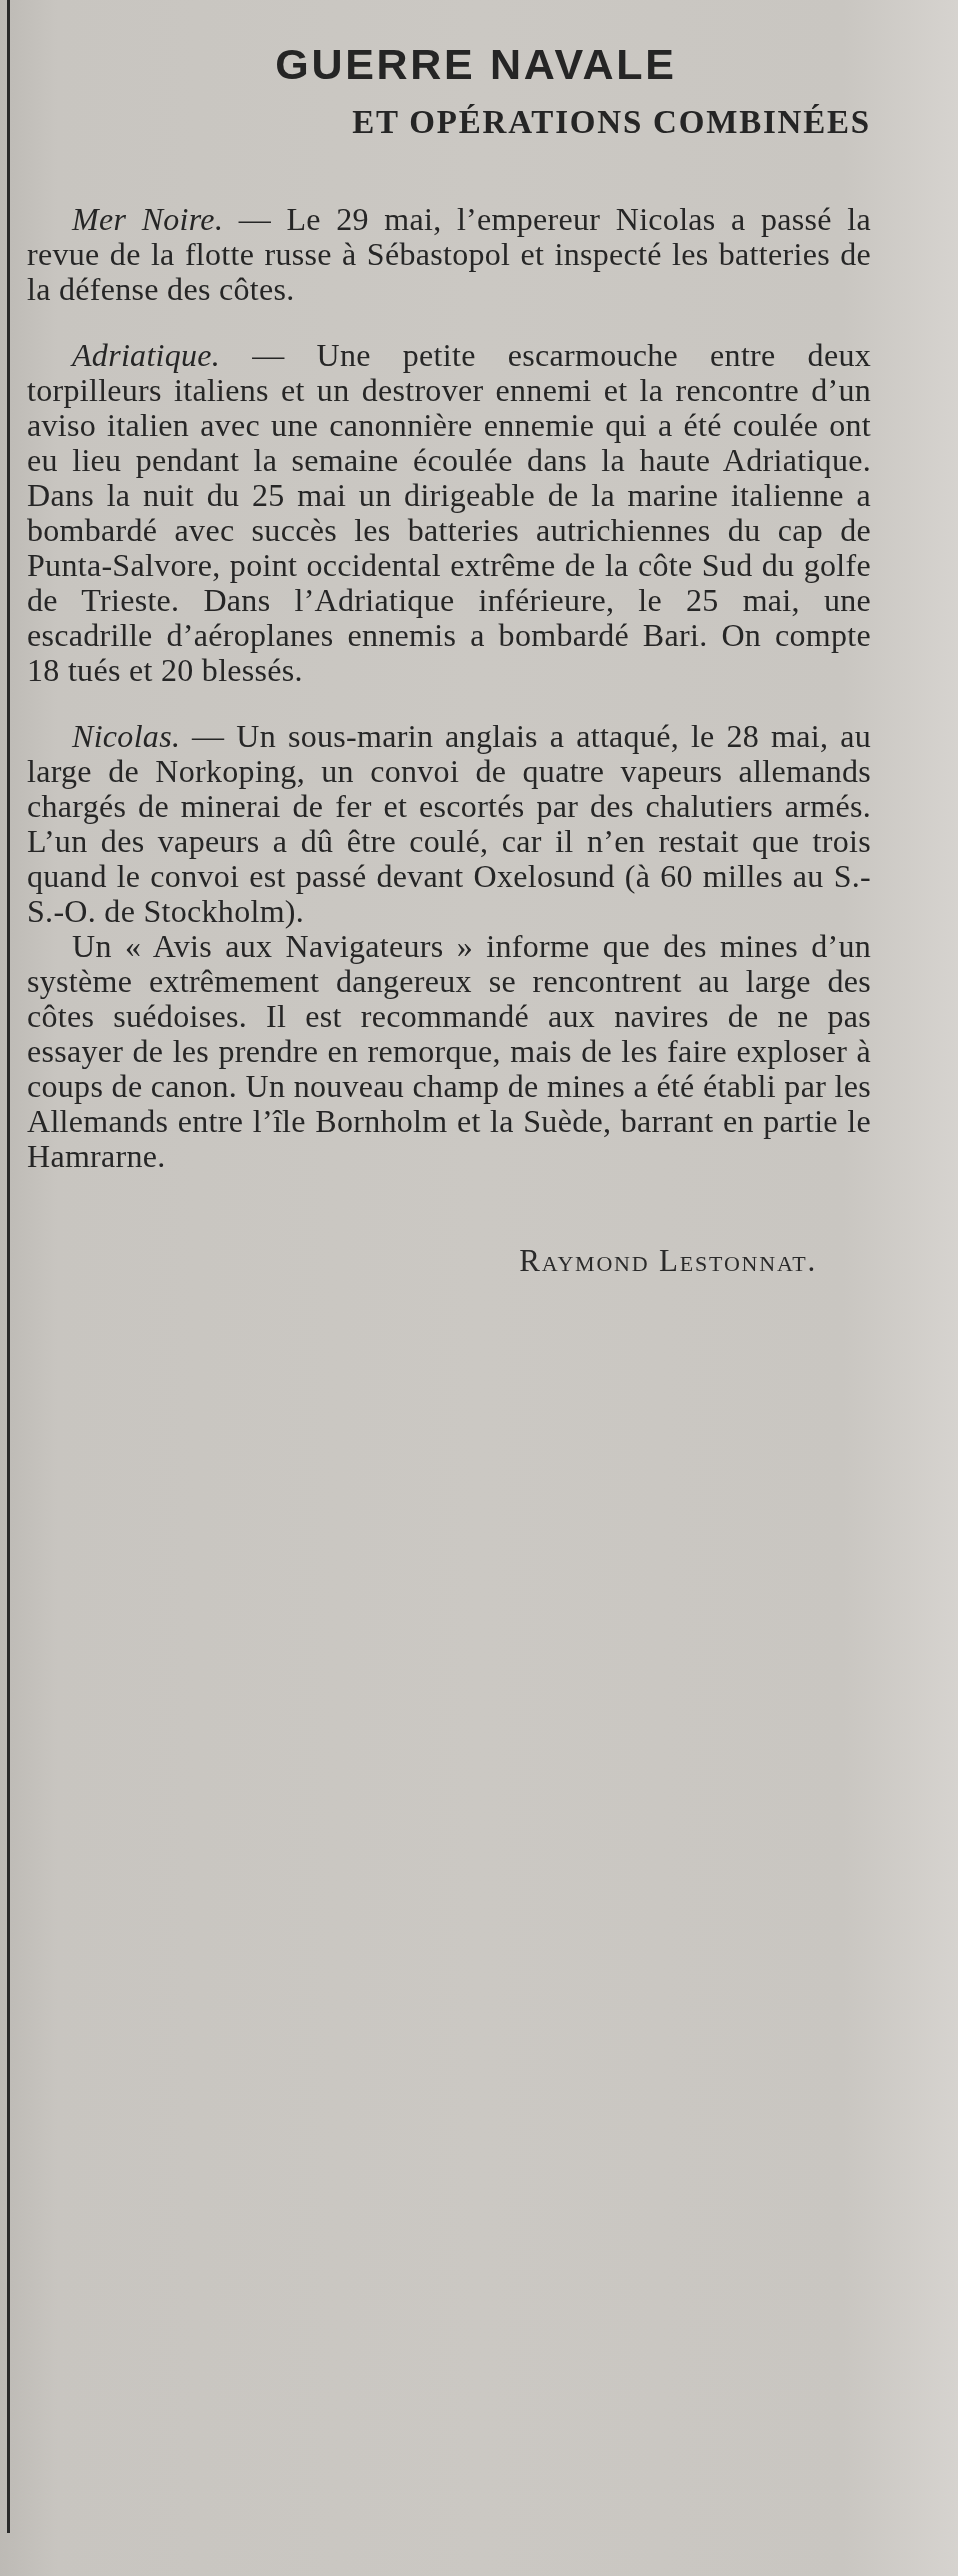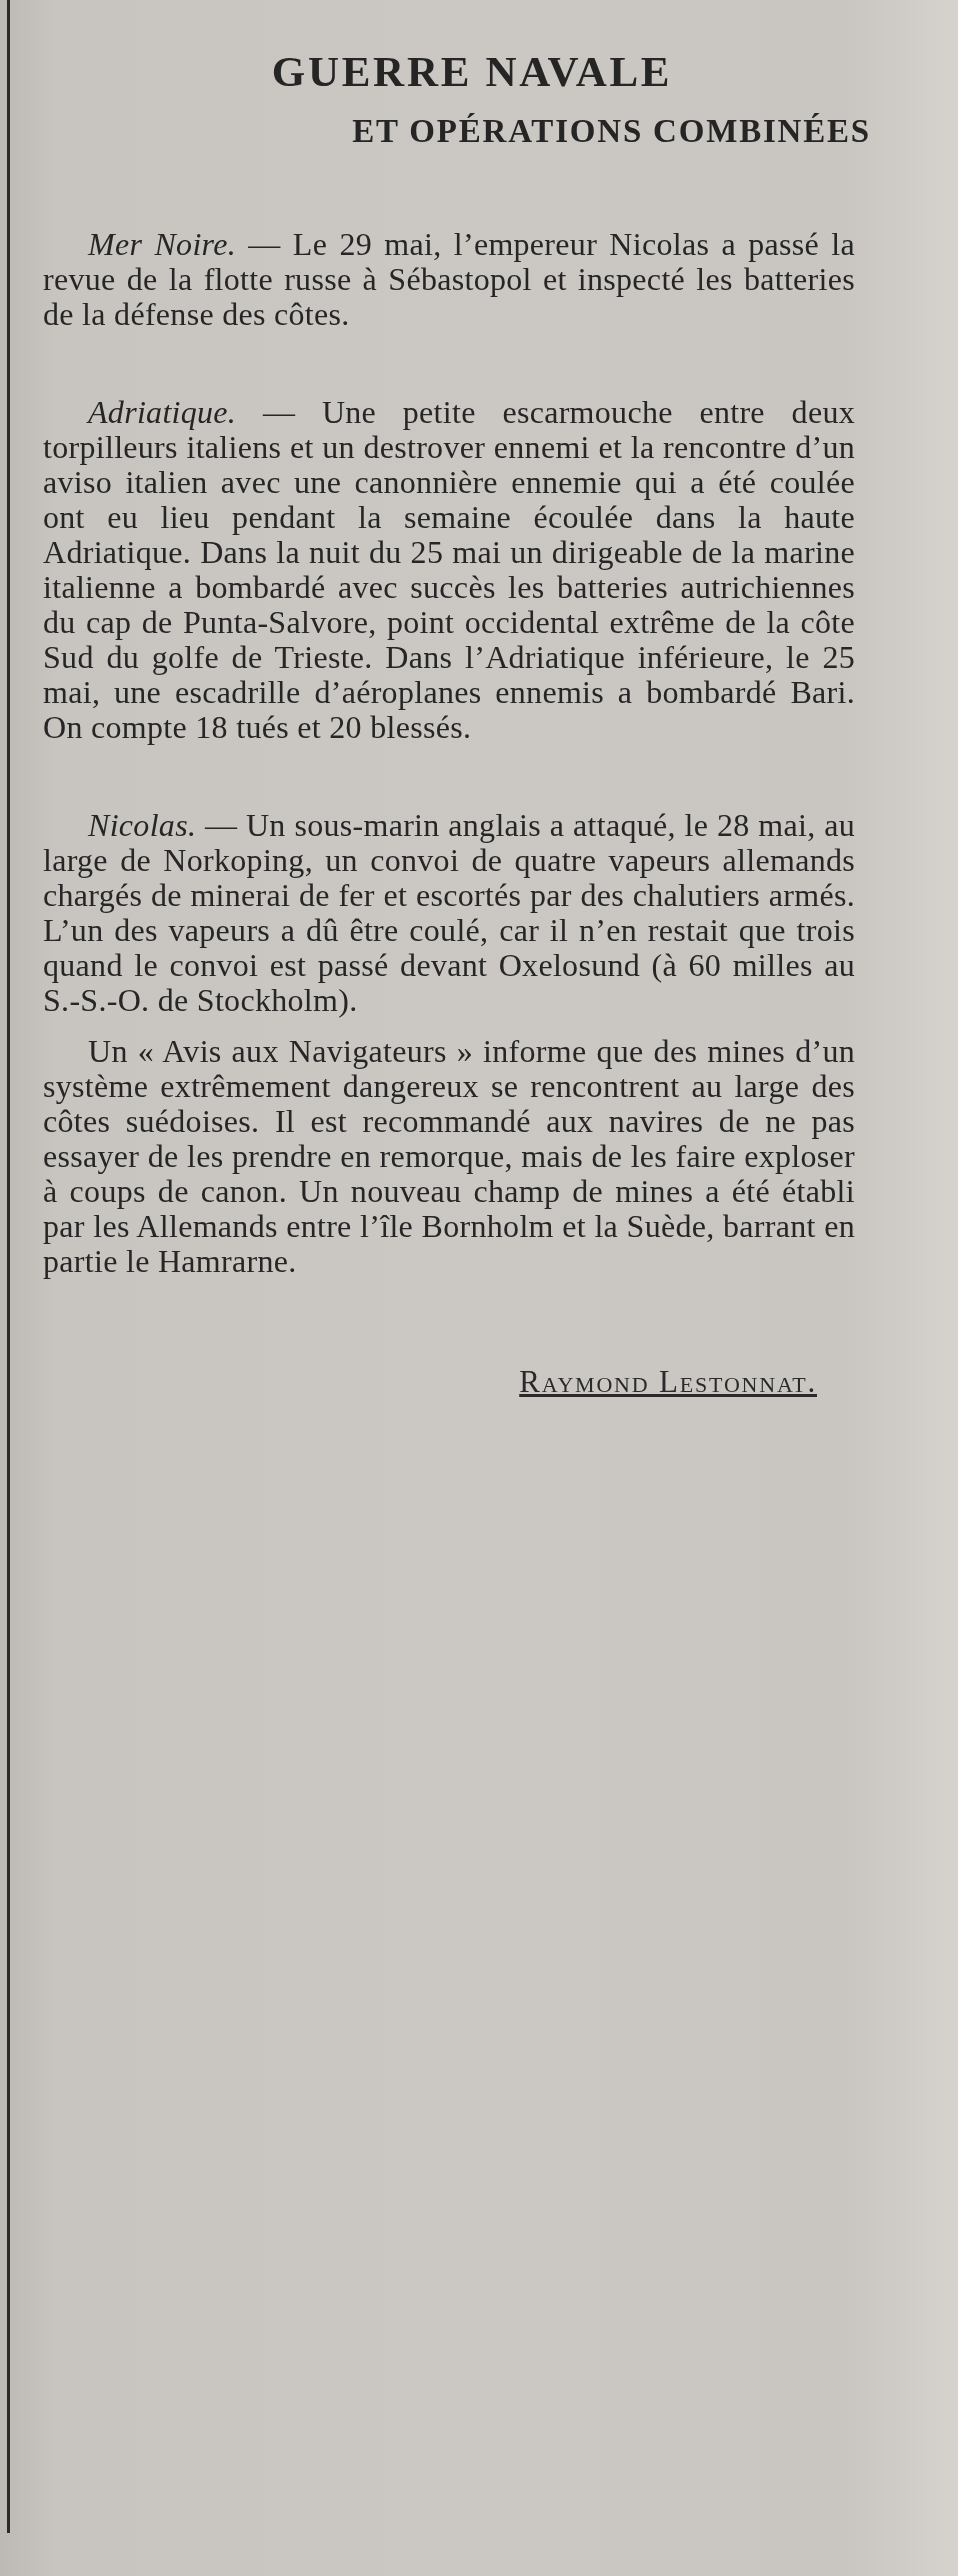--- a/index.html
+++ b/index.html
@@ -11,42 +11,41 @@
     position:relative;
   }
   .rule {
     position:absolute; left:7.3px; top:0; width:2.7px; height:2533px;
     background:#2a2a2a;
   }
   .article {
     position:absolute; left:27px; top:36px; width:844px;
   }
   h1 {
-    margin:8px; text-align:center;
-    font-family: Liberation Serif, serif;
+    margin:0; text-align:center;
+    font-family: Liberation Sans, sans-serif;
     font-weight:bold; font-size:43px; letter-spacing:2.7px;
     color:#252525; line-height:56px; margin-left:54px;
   }
   h2 {
     margin:7.3px 0 0 0; text-align:right;
     font-weight:bold; font-size:33px; letter-spacing:1.8px;
     color:#252525; line-height:47px; margin-left:54px;
   }
   .p {
     font-size:32px; line-height:35px; text-align:justify;
-    text-indent:45px; margin:16px; color:#262626;
+    text-indent:45px; margin:0; color:#262626;
     letter-spacing:0.3px;
   }
   .p .lead { font-style:italic; }
   .gap { height:31px; }
   .sig {
     text-align:right; font-size:31px; letter-spacing:1.8px;
     font-variant: small-caps; margin-top:38px; padding-right:54px;
     color:#2a2a2a;
-    text-decoration:underline;
   }
 </style>
 </head>
 <body>
 
 <div class="rule"></div>
 
 <div class="article">
   <h1>GUERRE NAVALE</h1>
   <h2>ET OPÉRATIONS COMBINÉES</h2>

